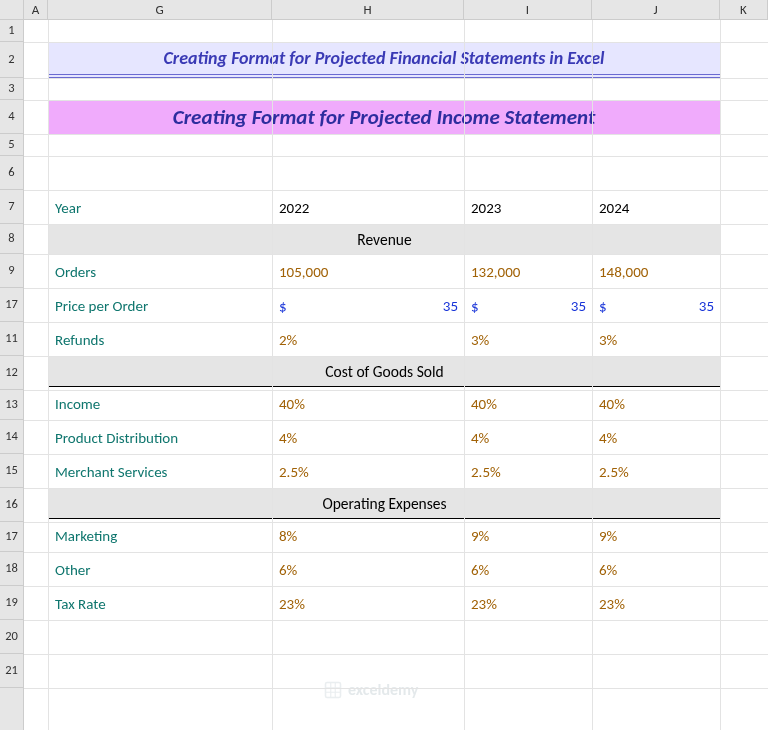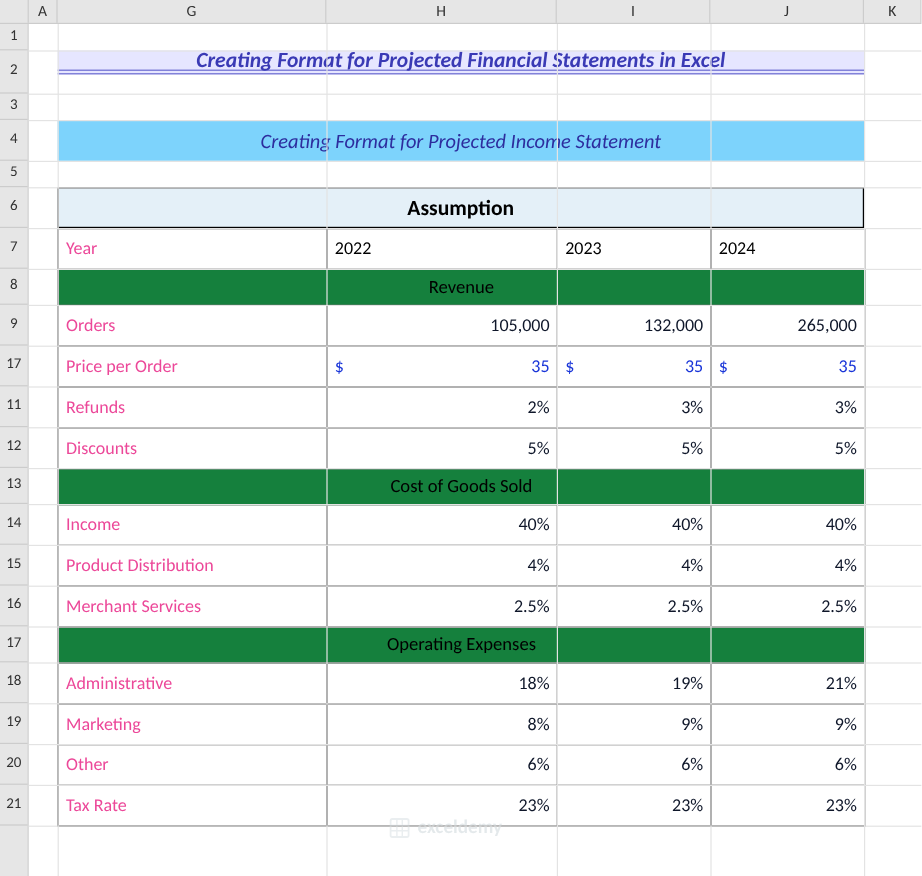--- a/index.html
+++ b/index.html
@@ -51,34 +51,34 @@
     flex: 1;
     background: #fff;
   }
   .gridline-v { position:absolute; top:0; bottom:0; width:0; border-left:1px solid #e3e3e3; }
   .gridline-h { position:absolute; left:0; right:0; height:0; border-top:1px solid #e3e3e3; }
 
   
   
 
   .title1 {
-    position:absolute; left:24px; width:672px; top:22px; height:20px;
+    position:absolute; left:24px; width:672px; top:22px; height:36px;
     background: #e6e6ff;
     border-bottom: 4px double #6a6ad0;
     color: #3a3ab5;
     font-weight: bold; font-style: italic;
     font-size: 18px;
     display:flex; align-items:center; justify-content:center;
   }
   .title2 {
     position:absolute; left:24px; width:672px; top:80px; height:34px;
-    background: #7dd3fc;
+    background: #f0abfc;
     color: #2d2d9e;
-    font-weight: normal; font-style: italic;
-    font-size: 17px;
+    font-weight: bold; font-style: italic;
+    font-size: 21px;
     display:flex; align-items:center; justify-content:center;
   }
   .assumption-header {
     position:absolute; left:24px; width:672px; top:136px; height:34px;
     background: #e4f0f8;
     border:1.5px solid #000;
     font-weight: bold;
     font-size: 18px;
     display:flex; align-items:center; justify-content:center;
   }
@@ -90,24 +90,24 @@
   table.assump td {
     border:1.5px solid #000;
     height: 34px;
     padding: 0 6px;
     font-size: 15px;
     vertical-align: middle;
   }
   table.assump td.section {
     text-align: center;
     font-size: 15.5px;
-    background:#15803d;
-  }
-  td.num { text-align: right; color: #0f172a; }
-  td.lbl { text-align: left; color:#ec4899; }
+    background:#e5e5e5;
+  }
+  td.num { text-align: left; color: #a16207; }
+  td.lbl { text-align: left; color:#0f766e; }
   td.yearcell { text-align:left; color:#000; }
   .money { display:flex; justify-content:space-between; align-items:center; color:#1834d8;}
   .money .sym{font-weight:normal}
   .watermark{
     position:absolute; left:300px; top:660px;
     color:#cfd8dc; opacity:0.55; font-size:16px; font-weight:bold;
     display:flex; align-items:center; gap:6px;
     pointer-events:none;
   }
   .watermark svg{width:18px;height:18px;opacity:0.8}
@@ -150,23 +150,20 @@
       <div style="height: 34px;">21</div>
     </div>
   <div class="sheet" id="sheet">
 
     <div class="title1">
       <span>Creating Format for Projected Financial Statements in Excel</span>
     </div>
     <div class="title2">
       <span>Creating Format for Projected Income Statement</span>
     </div>
-    <div class="assumption-header">
-      <span>Assumption</span>
-    </div>
 
     <table class="assump">
       <colgroup>
           <col style="width:224px">
           <col style="width:192px">
           <col style="width:128px">
           <col style="width:128px">
         </colgroup>
 
       <tbody>
@@ -178,21 +175,21 @@
       </tr>
 
       <tr>
             <td colspan="4" class="section" style="height:30px">Revenue</td>
           </tr>
 
       <tr>
         <td class="lbl">Orders</td>
         <td class="num">105,000</td>
         <td class="num">132,000</td>
-        <td class="num">265,000</td>
+        <td class="num">148,000</td>
       </tr>
 
       <tr>
         <td class="lbl">Price per Order</td>
         <td>
               <div class="money">
                 <span class="sym">$</span>
                 <span>35</span>
               </div>
             </td>
@@ -210,26 +207,20 @@
             </td>
       </tr>
 
       <tr>
         <td class="lbl">Refunds</td>
         <td class="num">2%</td>
         <td class="num">3%</td>
         <td class="num">3%</td>
       </tr>
 
-      <tr>
-        <td class="lbl">Discounts</td>
-        <td class="num">5%</td>
-        <td class="num">5%</td>
-        <td class="num">5%</td>
-      </tr>
 
       <tr>
             <td colspan="4" class="section" style="height:30px">Cost of Goods Sold</td>
           </tr>
 
       <tr>
         <td class="lbl">Income</td>
         <td class="num">40%</td>
         <td class="num">40%</td>
         <td class="num">40%</td>
@@ -244,26 +235,20 @@
         <td class="lbl">Merchant Services</td>
         <td class="num">2.5%</td>
         <td class="num">2.5%</td>
         <td class="num">2.5%</td>
       </tr>
 
       <tr>
             <td colspan="4" class="section" style="height:30px">Operating Expenses</td>
           </tr>
 
-      <tr>
-        <td class="lbl">Administrative</td>
-        <td class="num">18%</td>
-        <td class="num">19%</td>
-        <td class="num">21%</td>
-      </tr>
       <tr>
         <td class="lbl">Marketing</td>
         <td class="num">8%</td>
         <td class="num">9%</td>
         <td class="num">9%</td>
       </tr>
       <tr>
         <td class="lbl">Other</td>
         <td class="num">6%</td>
         <td class="num">6%</td>

